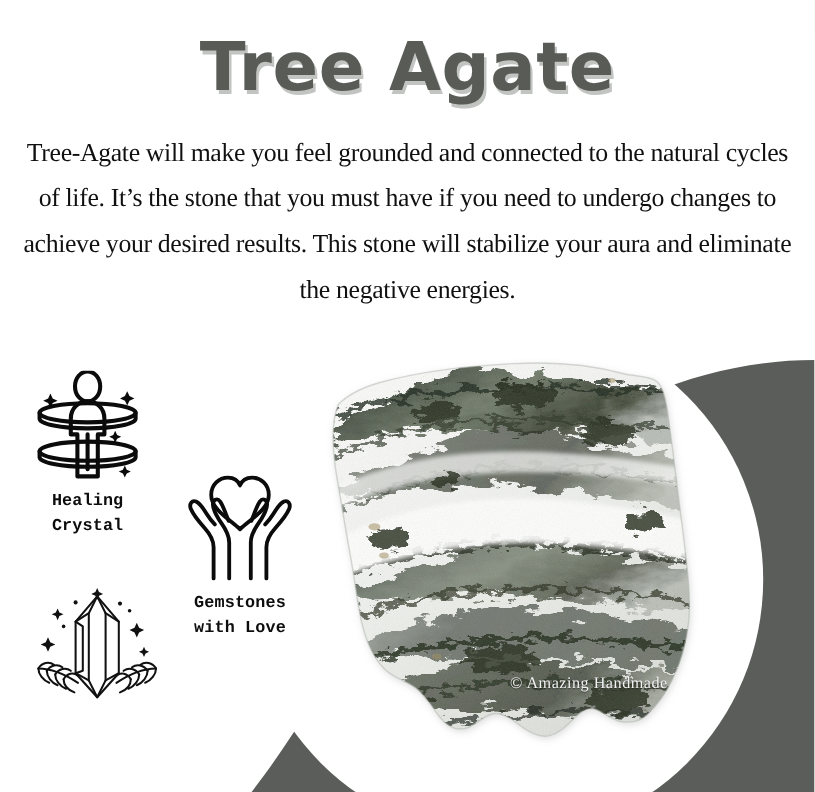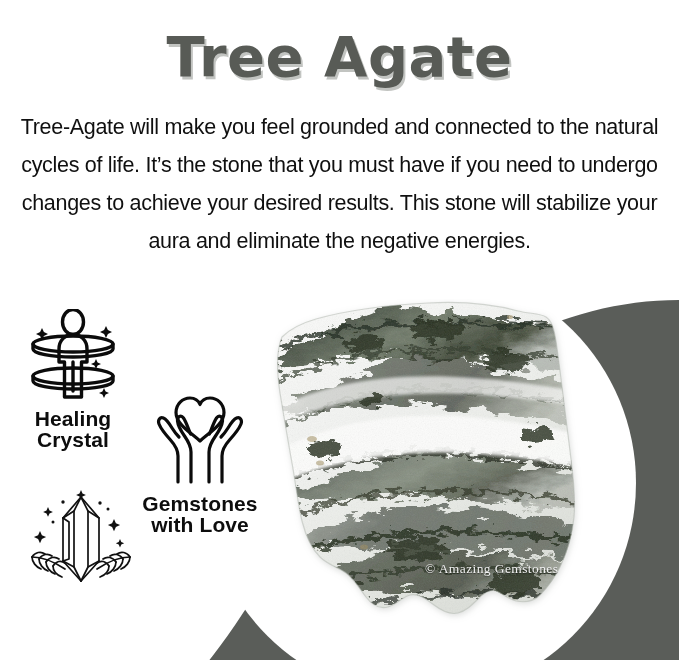--- a/index.html
+++ b/index.html
@@ -41,42 +41,42 @@
     white-space: nowrap;
   }
 
   
   .description {
     position: absolute;
     left: 18px;
     top: 80px;
     width: 643px;
     text-align: center;
-    font-family: Liberation Sans, sans-serif;
+    font-family: Liberation Serif, serif;
     font-size: 21.5px;
     line-height: 38px;
     color: #101010;
     letter-spacing: -0.3px;
   }
 
   
   .badge {
     position: absolute;
     text-align: center;
   }
   .badge .glyph {
     display: block;
     margin: 0 auto;
     line-height: 0;
   }
   .badge .caption {
     display: block;
-    font-family: Liberation Sans, sans-serif;
+    font-family: Liberation Mono, monospace;
     font-weight: 700;
-    font-size: 21px;
+    font-size: 14px;
     line-height: 21px;
     color: #0d0d0d;
     letter-spacing: 0.1px;
     margin-top: 7px;
     white-space: pre-line;
   }
 
   #badge-healing  { left: 6px;   top: 281px; width: 134px; }
   #badge-handmade { left: 133px; top: 366px; width: 134px; }
   #badge-natural  { left: 6px;   top: 461px; width: 150px; }
@@ -422,15 +422,15 @@
                C 112 310, 104 306, 98 298
                C 92 290, 86 280, 78 274
                C 70 268, 60 266, 52 258
                C 44 250, 38 238, 34 222
                C 30 206, 28 186, 24 164
                C 20 142, 16 118, 12 94
                C 9 74, 8 52, 14 38 Z" fill="none" stroke="#b5bab3" stroke-width="1.2" opacity="0.55"></path>
     </g>
   </svg>
 
-  <div class="watermark">© Amazing Gemstones</div>
+  <div class="watermark">© Amazing Handmade</div>
 
 </div>
 
 </body></html>

